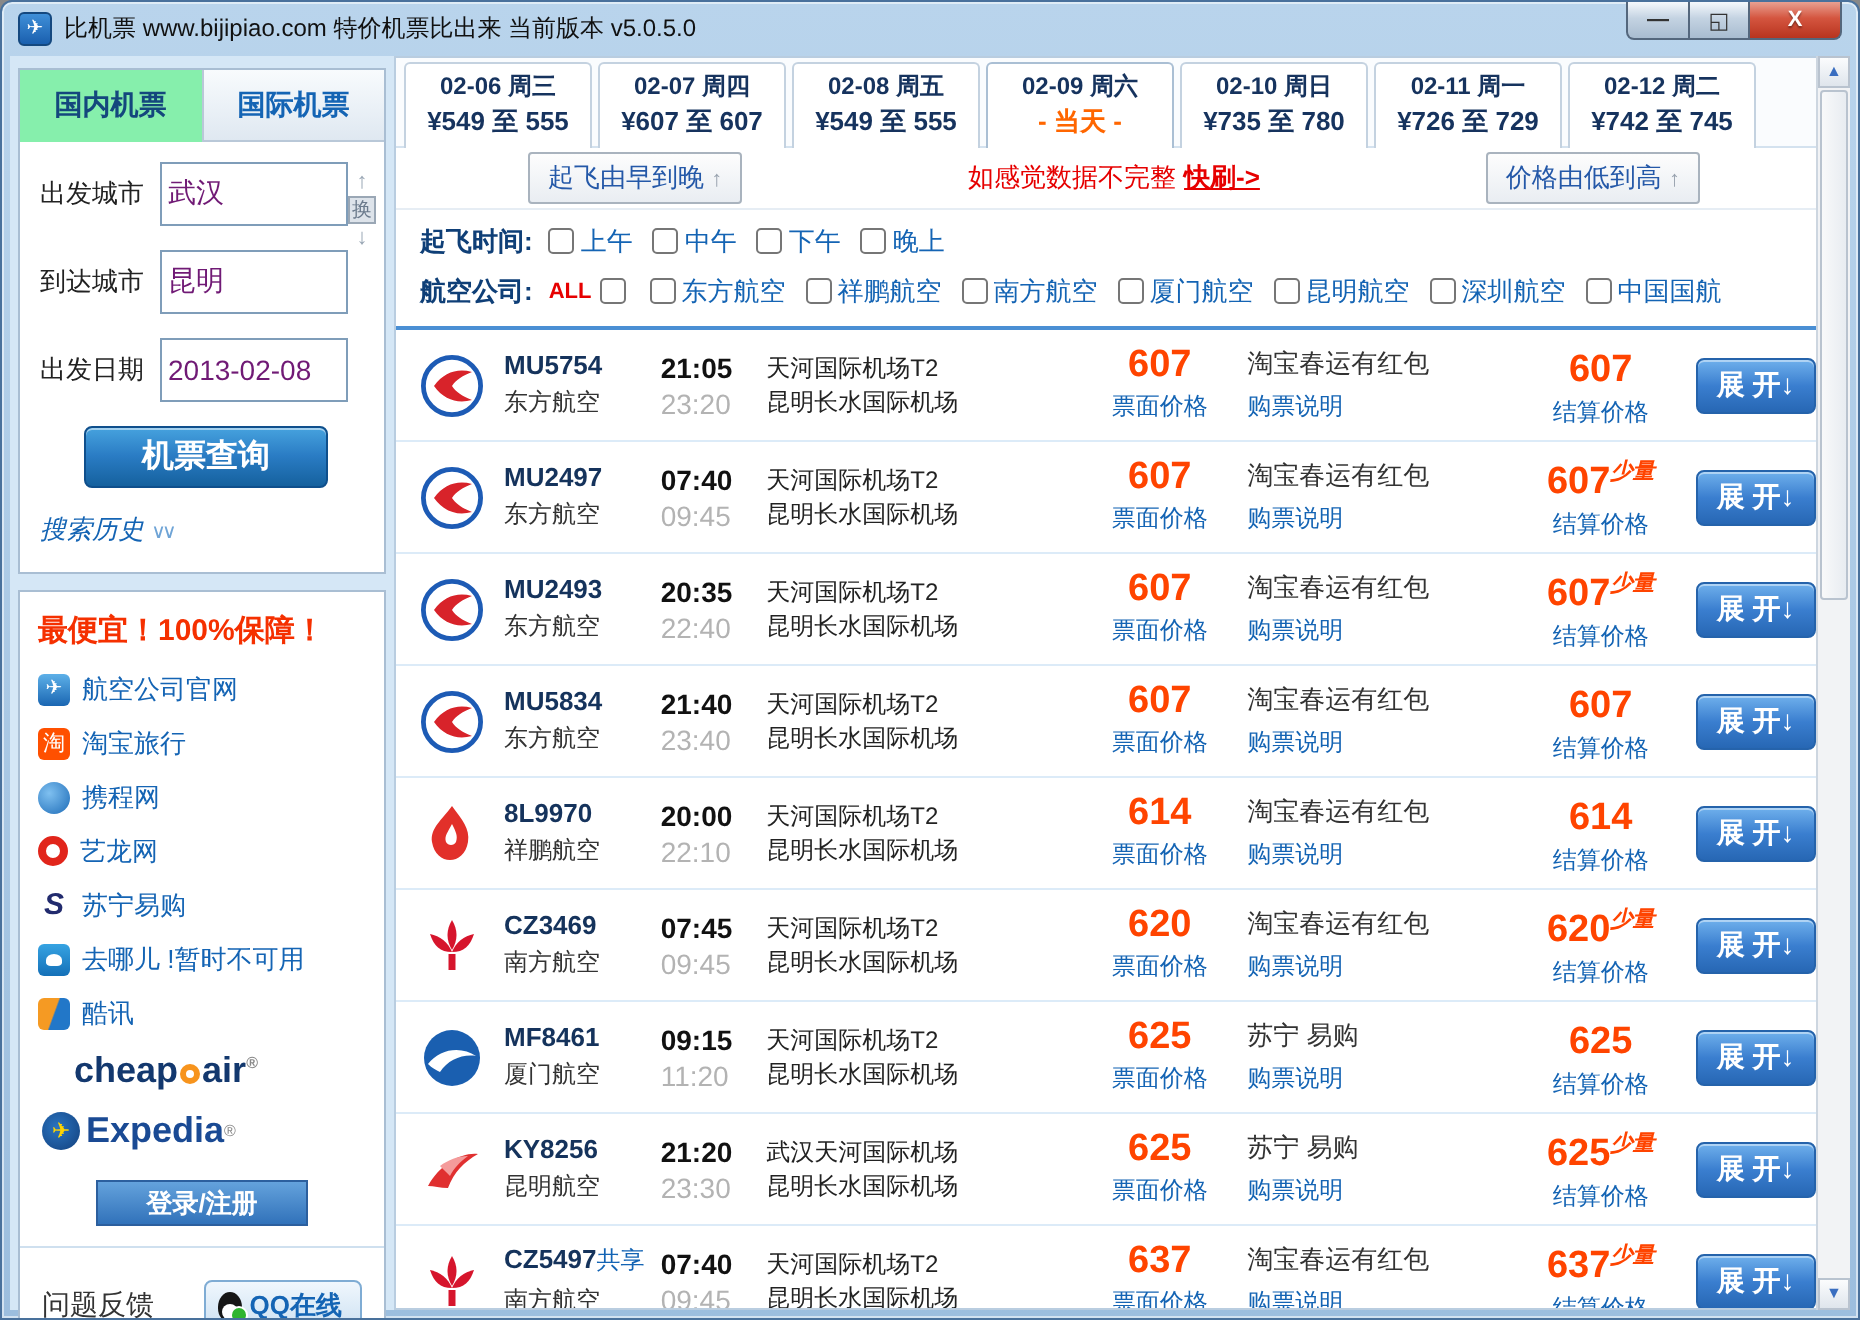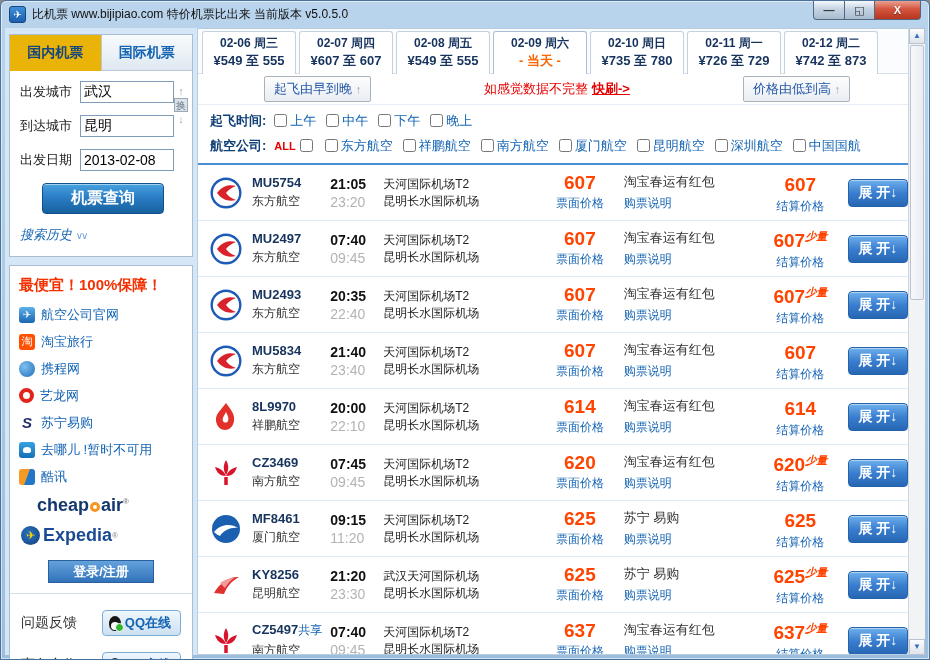--- a/index.html
+++ b/index.html
@@ -15,26 +15,26 @@
   .cap-max { width:30px; border-left:none; background:linear-gradient(#f5f9fd,#c4d3e2 45%,#a8bcd0); color:#333; text-shadow:none; }
   .cap-close { width:46px; border-left:none; border-radius:0 0 4px 0; background:linear-gradient(#e9a091,#d4553f 45%,#b8341f); }
   
   .content { position:absolute; top:27px; left:4px; right:4px; bottom:4px; background:#d5e7f6; display:flex; }
   
   .sidebar { width:192px; padding:6px 4px 4px 4px; display:flex; flex-direction:column; }
   .panel { background:#fff; border:1px solid #a9bed3; }
   .panel-search { margin-bottom:8px; padding-bottom:12px; }
   .side-tabs { display:flex; }
   .side-tab { flex:1; text-align:center; padding:9px 0 8px; font-size:14px; font-weight:bold; }
-  .side-tab.active { color:#14477d; background:#eab308;font-family:Liberation Mono, monospace; }
+  .side-tab.active { color:#14477d; background:#86efac;font-family:Liberation Mono, monospace; }
   .side-tab.inactive { color:#1464b4; background:linear-gradient(#f8fbfd,#dfe8f1); border-left:1px solid #b9c8d8; border-bottom:1px solid #b9c8d8; }
   .form { padding:10px 6px 0 10px; position:relative; }
   .form-row { display:flex; align-items:center; margin-bottom:12px; }
   .form-row label { width:60px; font-size:13px; color:#222; }
-  .form-row input { width:94px; height:22px; border:1px solid #7f9db9; font-size:14px; padding:0 3px; font-family:inherit; color:#000000; }
+  .form-row input { width:94px; height:32px; border:1px solid #7f9db9; font-size:14px; padding:0 3px; font-family:inherit; color:#701a75; }
   .swap { position:absolute; right:2px; top:14px; width:18px; text-align:center; color:#9aa7b5; font-size:11px; line-height:12px; }
   .swap .swap-box { display:block; margin:1px auto; width:14px; height:14px; font-size:10px; line-height:13px; color:#6b7a8c; background:#dde3ea; border:1px solid #9aa7b5; }
   .query-btn { display:block; margin:4px auto 0; width:122px; height:31px; background:linear-gradient(#46a2de,#2a7cc4 48%,#15619e); border:1px solid #0f4f8c; border-radius:4px; color:#fff; font-size:16px; font-weight:bold; font-family:inherit; box-shadow:inset 0 1px 0 rgba(255,255,255,.5); }
   .history { text-align:left; margin-top:12px; font-size:13px; color:#1464b4;font-style:italic; }
   .history .chev { color:#6fa4d6; font-size:10px; letter-spacing:-2px; }
   .panel-links { flex:1; padding:8px 9px 6px; display:flex; flex-direction:column; }
   .promo { color:#f53000; font-weight:bold; font-size:15px; margin:2px 0 6px; }
   .link-row { display:flex; align-items:center; height:27px; }
   .link-ic { width:16px; height:16px; margin-right:6px; flex:none; display:flex; align-items:center; justify-content:center; font-size:10px; color:#fff; border-radius:3px; }
   .ic-airline { background:linear-gradient(#5db0e8,#1a66b2); }
@@ -246,21 +246,21 @@
     <div class="d2">¥735 至 780</div>
   </div>
 
   <div class="dtab">
     <div class="d1">02-11 周一</div>
     <div class="d2">¥726 至 729</div>
   </div>
 
   <div class="dtab">
     <div class="d1">02-12 周二</div>
-    <div class="d2">¥742 至 873</div>
+    <div class="d2">¥742 至 745</div>
   </div>
 </div>
 
       <div class="toolbar">
         <button class="sortbtn tb-left"><span>起飞由早到晚</span> <span class="uar">↑</span></button>
         <div class="tb-mid"><span>如感觉数据不完整</span><a class="quick">快刷-&gt;</a></div>
         <button class="sortbtn tb-right"><span>价格由低到高</span> <span class="uar">↑</span></button>
       </div>
 
       <div class="filters">

